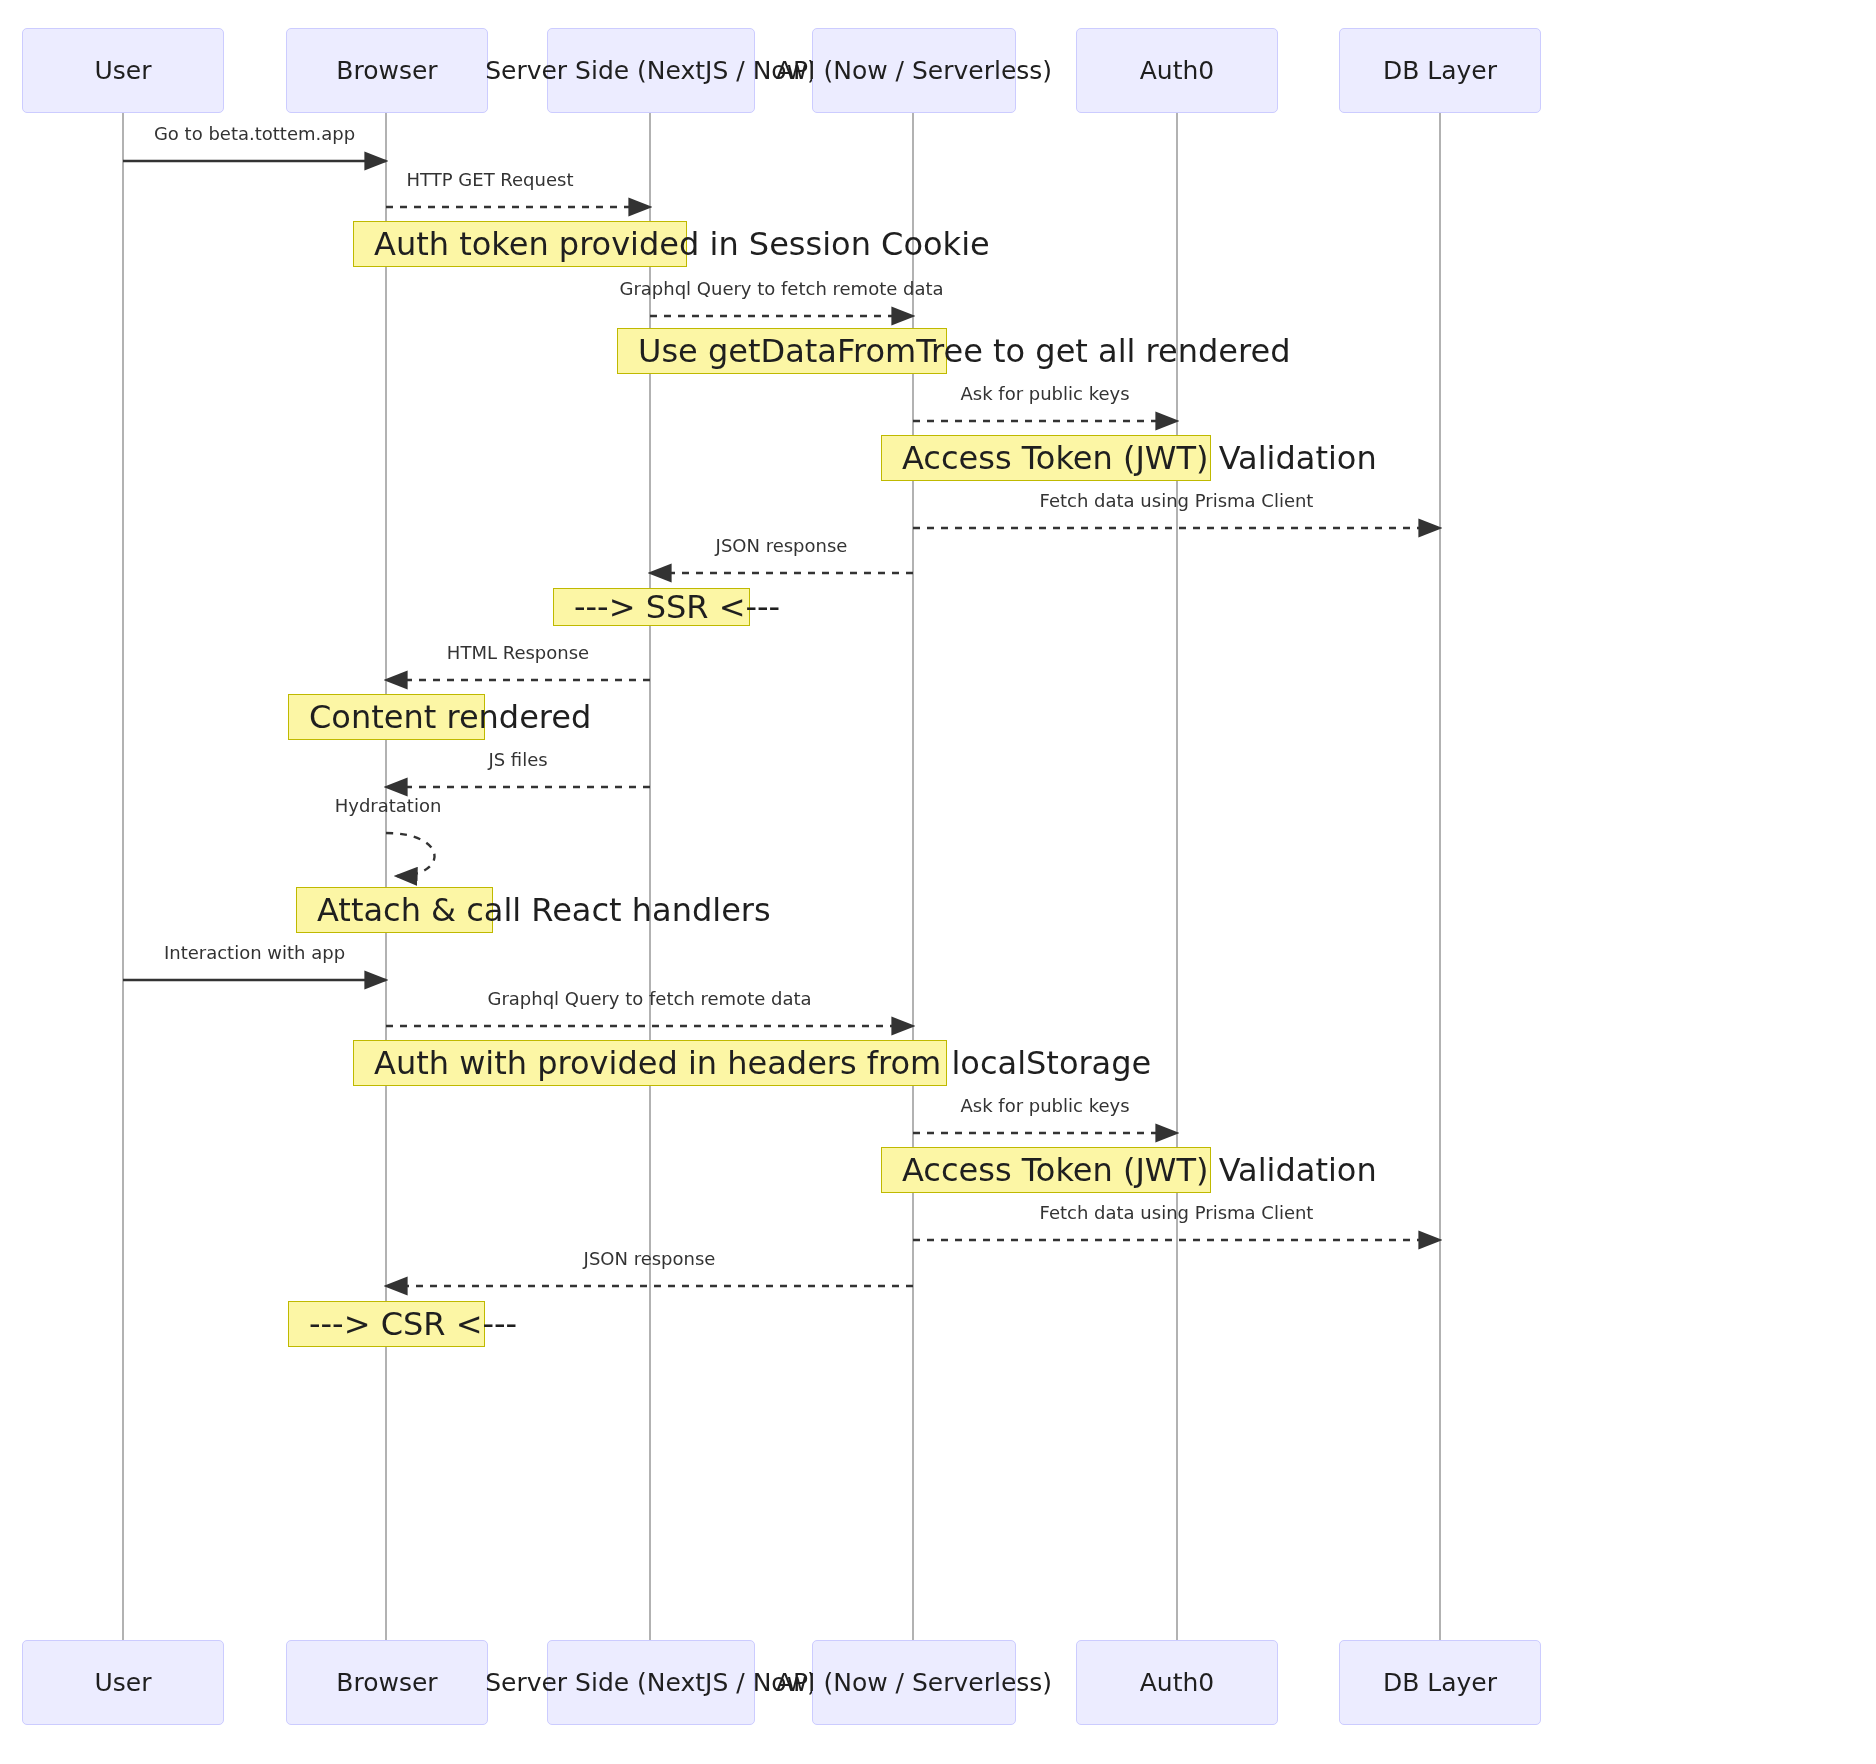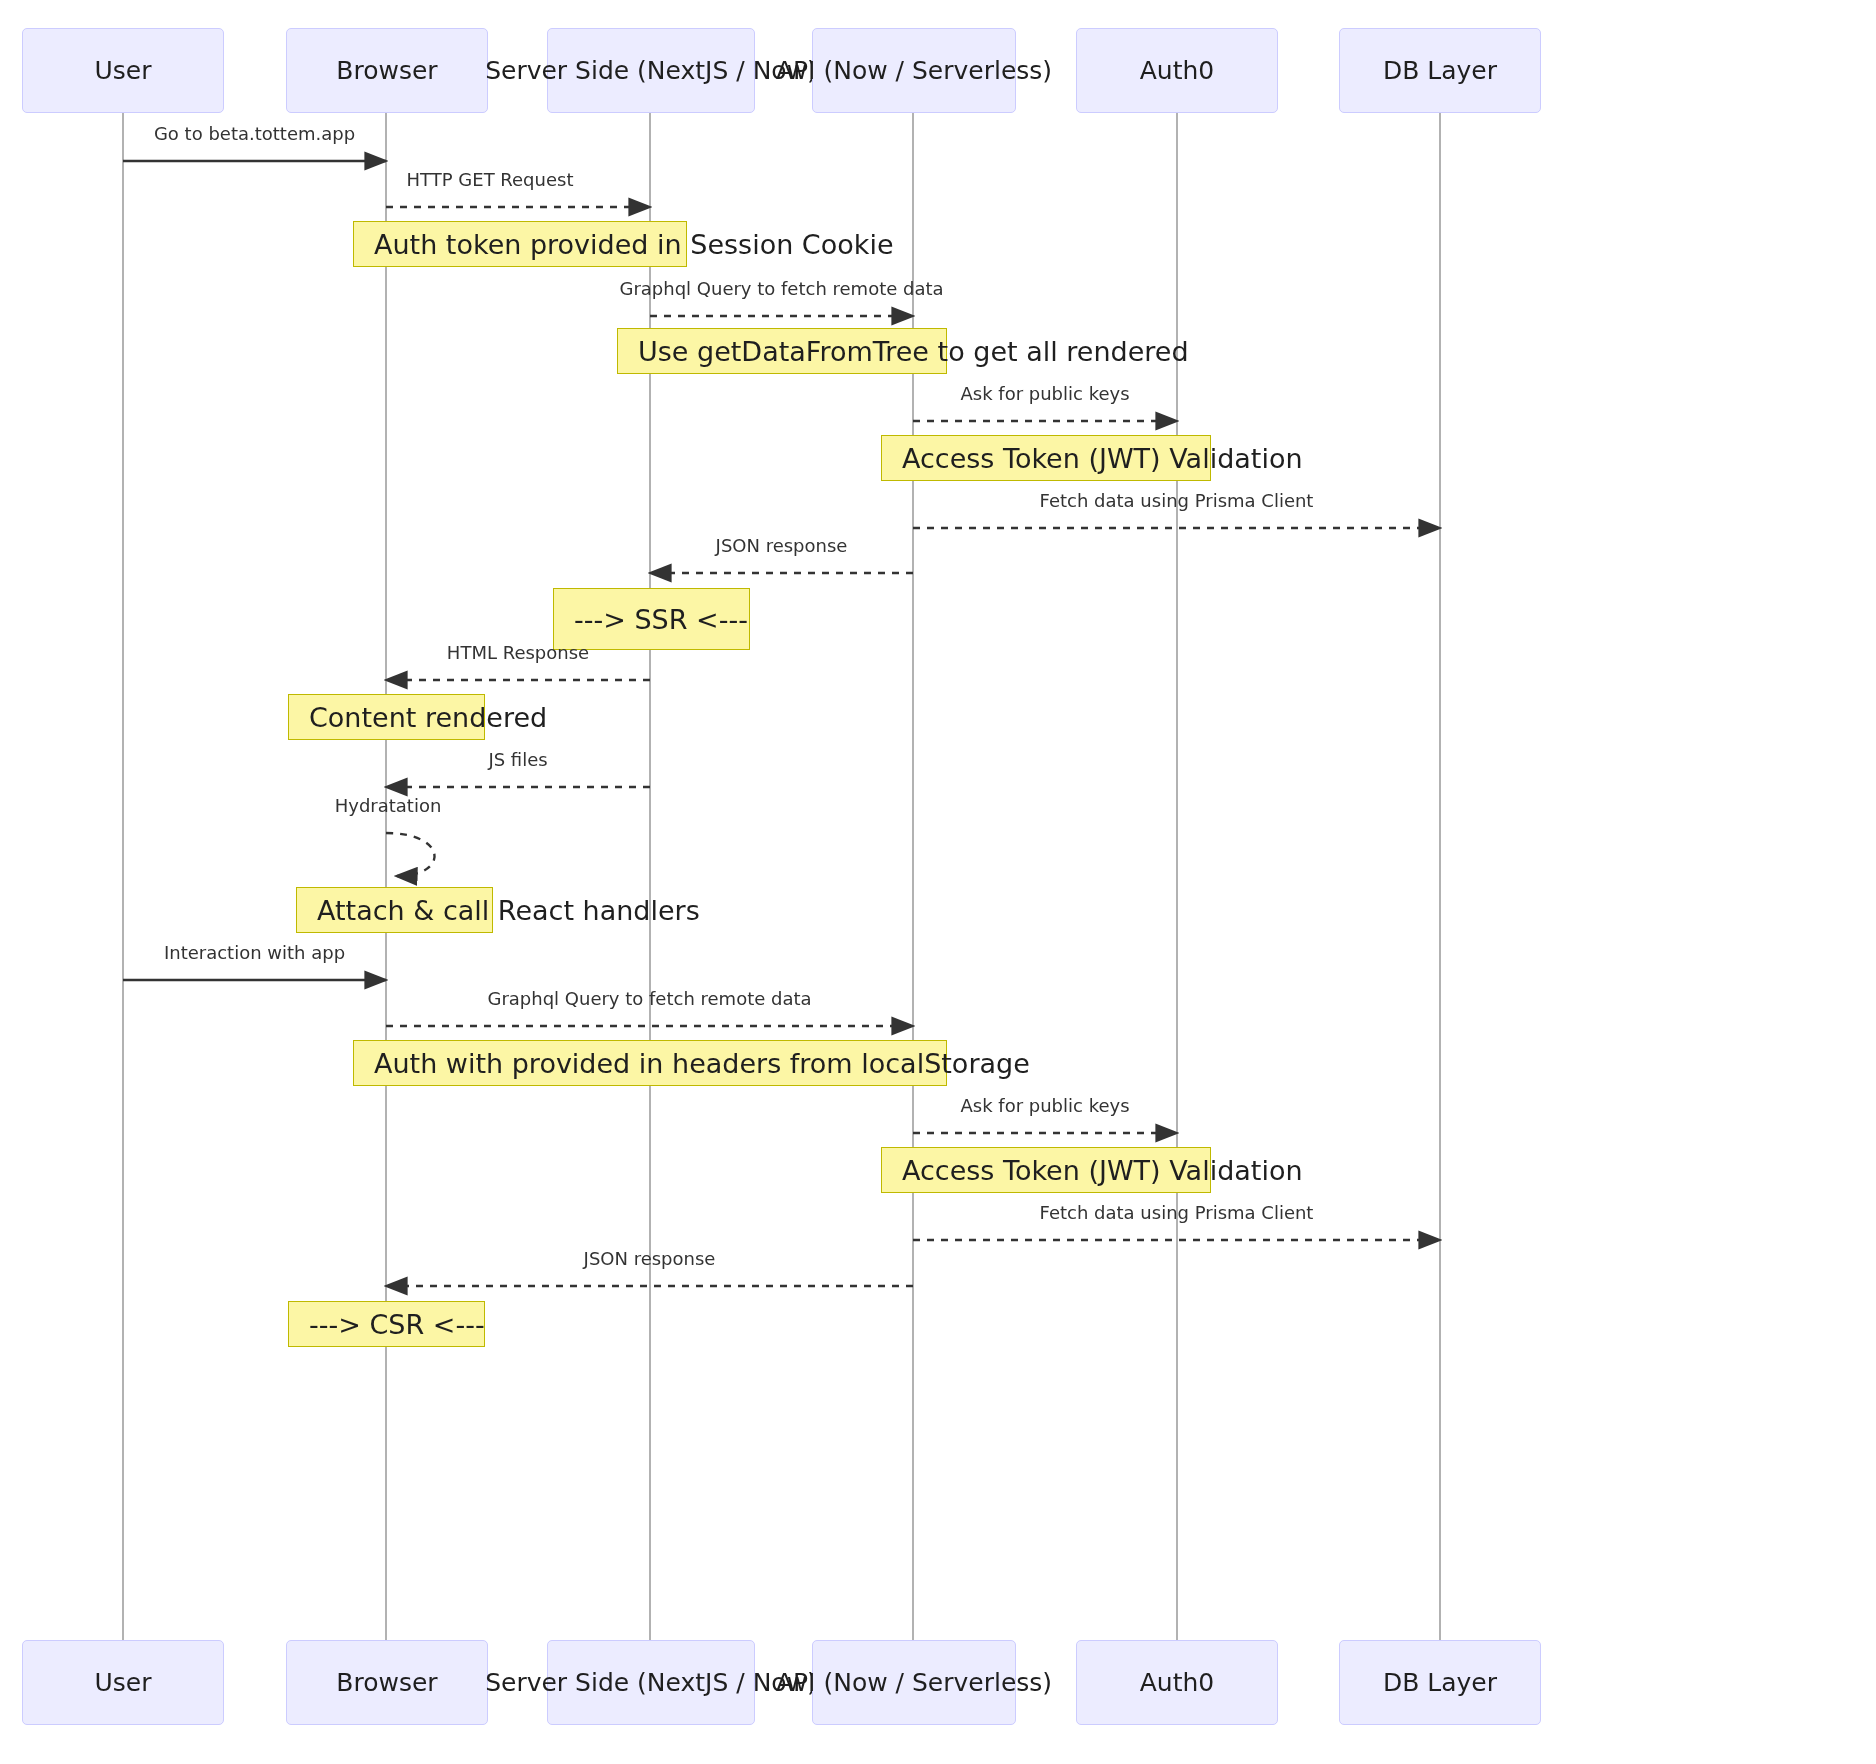--- a/index.html
+++ b/index.html
@@ -24,21 +24,21 @@
     font-size:25px;
     white-space:nowrap;
   }
   .note-box {
     position:absolute;
     background:#FCF6A5;
     border:1px solid #BFB900;
     display:flex; align-items:center;
     padding-left:20px;
     color:#1f1f1f;
-    font-size:27px;
+    font-size:32px;
     white-space:nowrap;
   }
   .msg-label {
     position:absolute;
     color:#333333;
     font-size:18px;
     white-space:nowrap;
     transform:translateX(-50%);
   }
 </style>
@@ -125,21 +125,21 @@
   <div id="notes">
       <div class="note-box" style="left: 353px; top: 221px; width: 334px; height: 46px;">
         <span>Auth token provided in Session Cookie</span>
       </div>
       <div class="note-box" style="left: 617px; top: 328px; width: 330px; height: 46px;">
         <span>Use getDataFromTree to get all rendered</span>
       </div>
       <div class="note-box" style="left: 881px; top: 435px; width: 330px; height: 46px;">
         <span>Access Token (JWT) Validation</span>
       </div>
-      <div class="note-box" style="left: 553px; top: 588px; width: 197px; height: 62px;">
+      <div class="note-box" style="left: 553px; top: 588px; width: 197px; height: 38px;">
         <span>---&gt; SSR &lt;---</span>
       </div>
       <div class="note-box" style="left: 288px; top: 694px; width: 197px; height: 46px;">
         <span>Content rendered</span>
       </div>
       <div class="note-box" style="left: 296px; top: 887px; width: 197px; height: 46px;">
         <span>Attach &amp; call React handlers</span>
       </div>
       <div class="note-box" style="left: 353px; top: 1040px; width: 594px; height: 46px;">
         <span>Auth with provided in headers from localStorage</span>

